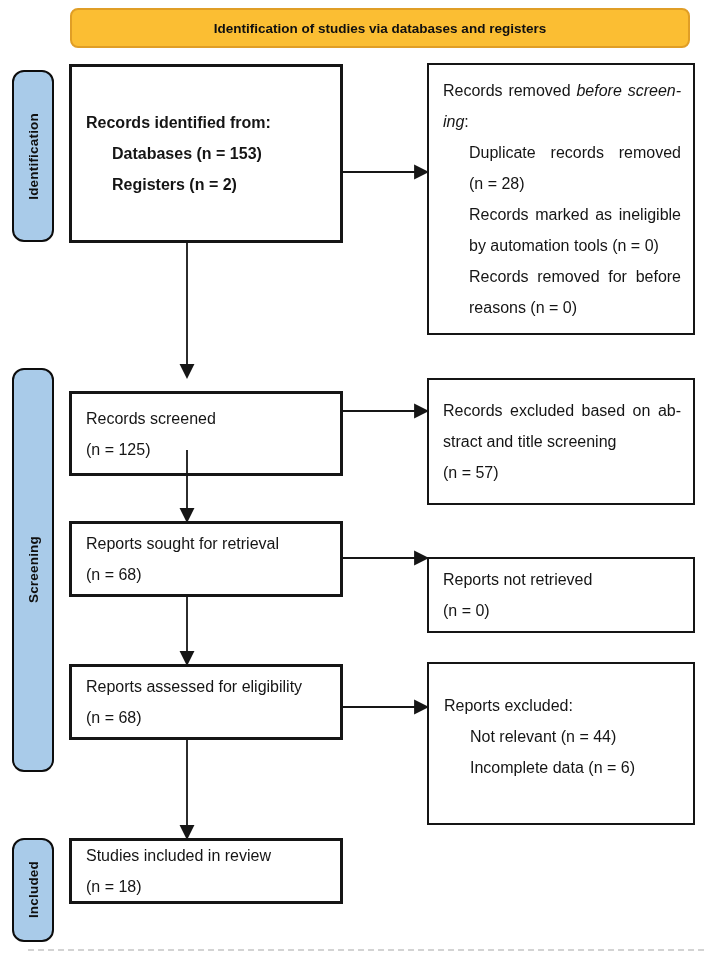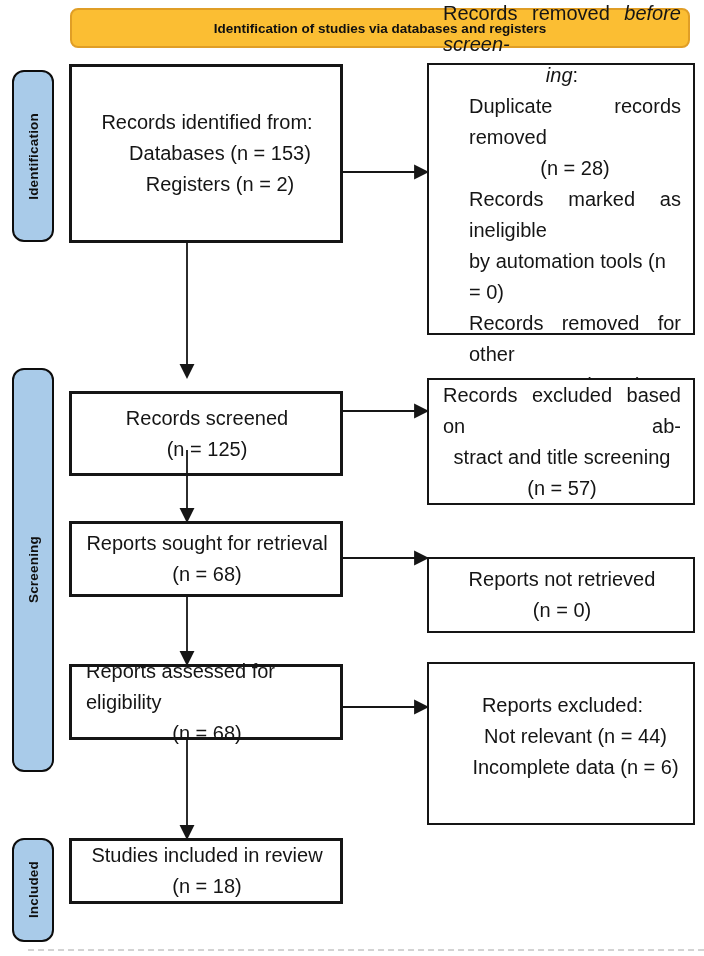--- a/index.html
+++ b/index.html
@@ -23,31 +23,30 @@
   .stage .vtxt{
     writing-mode:vertical-rl;transform:rotate(180deg);
     font-weight:bold;font-size:13.5px;color:#101010;letter-spacing:.2px;
   }
   #stage-identification{top:70px;height:172px;}
   #stage-screening{top:368px;height:404px;}
   #stage-included{top:838px;height:104px;}
   
   .box{
     position:absolute;background:#ffffff;border:3px solid #151515;box-sizing:border-box;
-    font-size:20px;line-height:31px;color:#151515;
+    font-size:16px;line-height:31px;color:#151515;
     display:flex;flex-direction:column;justify-content:center;
     padding:4px 12px 4px 14px;
-    align-items:center;
   }
   .rbox{border-width:2px;}
   .ln{text-align:left;}
   .ind{padding-left:26px;}
   .jfy{text-align:justify;text-align-last:justify;}
   .topalign{justify-content:flex-start;padding-top:26px;padding-left:15px;}
-  #box-identified{left:69px;top:64px;width:274px;height:179px;}
+  #box-identified{left:69px;top:64px;width:274px;height:179px;font-weight:bold;}
   #box-removed{left:427px;top:63px;width:268px;height:272px;}
   #box-screened{left:69px;top:391px;width:274px;height:85px;}
   #box-excluded-abstract{left:427px;top:378px;width:268px;height:127px;}
   #box-sought{left:69px;top:521px;width:274px;height:76px;}
   #box-not-retrieved{left:427px;top:521px;width:268px;height:76px;margin-top:36px;}
   #box-assessed{left:69px;top:664px;width:274px;height:76px;}
   #box-excluded-reports{left:427px;top:662px;width:268px;height:163px;}
   #box-included-studies{left:69px;top:838px;width:274px;height:66px;}
   
   .arrows{position:absolute;left:0;top:0;width:704px;height:956px;pointer-events:none;}
@@ -102,21 +101,21 @@
     <div class="ln">(n = 18)</div>
   </div>
 
   <div class="box rbox" id="box-removed">
     <div class="ln jfy"><span>Records removed </span><i>before screen-</i></div>
     <div class="ln"><i>ing</i><span>:</span></div>
     <div class="ln ind jfy">Duplicate records removed</div>
     <div class="ln ind">(n = 28)</div>
     <div class="ln ind jfy">Records marked as ineligible</div>
     <div class="ln ind">by automation tools (n = 0)</div>
-    <div class="ln ind jfy">Records removed for other</div>
+    <div class="ln ind jfy">Records removed for before</div>
     <div class="ln ind">reasons (n = 0)</div>
   </div>
 
   <div class="box rbox" id="box-excluded-abstract">
     <div class="ln jfy">Records excluded based on ab-</div>
     <div class="ln">stract and title screening</div>
     <div class="ln">(n = 57)</div>
   </div>
 
   <div class="box rbox" id="box-not-retrieved">

